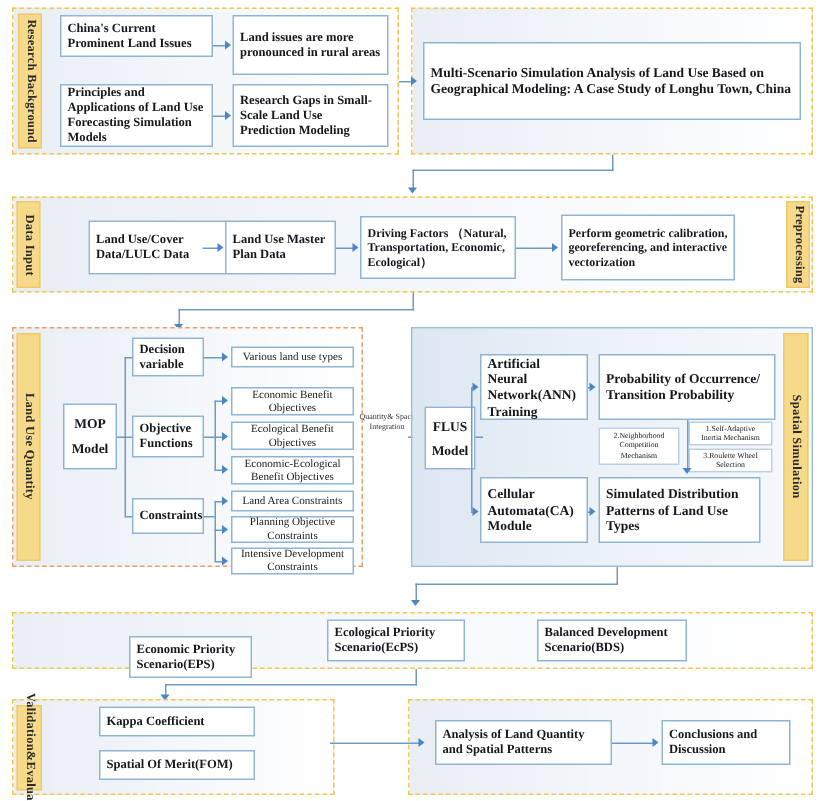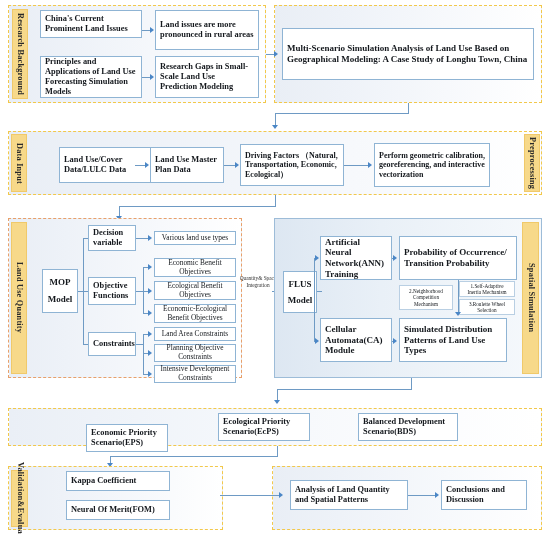--- a/index.html
+++ b/index.html
@@ -313,21 +313,21 @@
   <div class="band dash-yellow" style="left:272px;top:466px;width:270px;height:64px;"></div>
 
   <div class="vlabel wrap" style="left:11px;top:470px;width:17px;height:57px;">
     <span>Validation&amp;Evaluation</span>
   </div>
 
   <div class="box b" style="left:66px;top:471px;width:104px;height:20px;">
     <span>Kappa Coefficient</span>
   </div>
   <div class="box b" style="left:66px;top:500px;width:104px;height:20px;">
-    <span>Neural Of Merit(FOM)</span>
+    <span>Spatial Of Merit(FOM)</span>
   </div>
 
   <div class="ln lnh" style="left:220px;top:495px;width:60px;"></div>
   <div class="arw r" style="left:279px;top:492px;"></div>
 
   <div class="box b" style="left:290px;top:480px;width:118px;height:30px;">
     <span>Analysis of Land Quantity and Spatial Patterns</span>
   </div>
   <div class="box b" style="left:441px;top:480px;width:86px;height:30px;">
     <span>Conclusions and Discussion</span>

